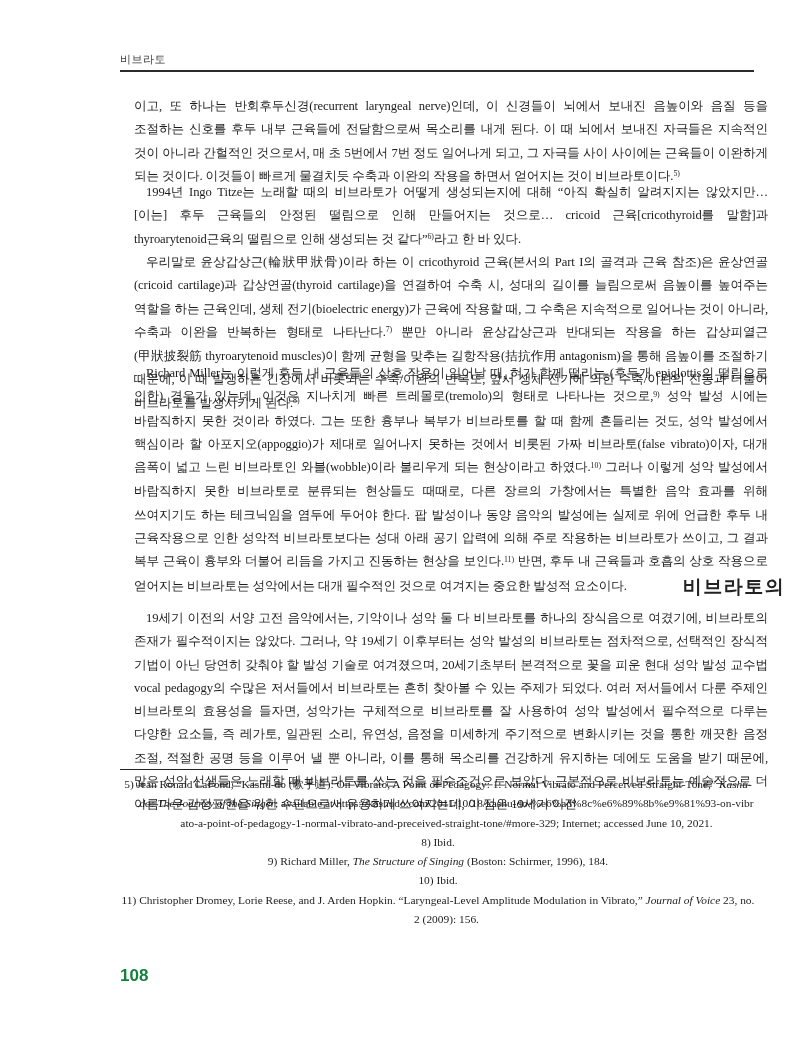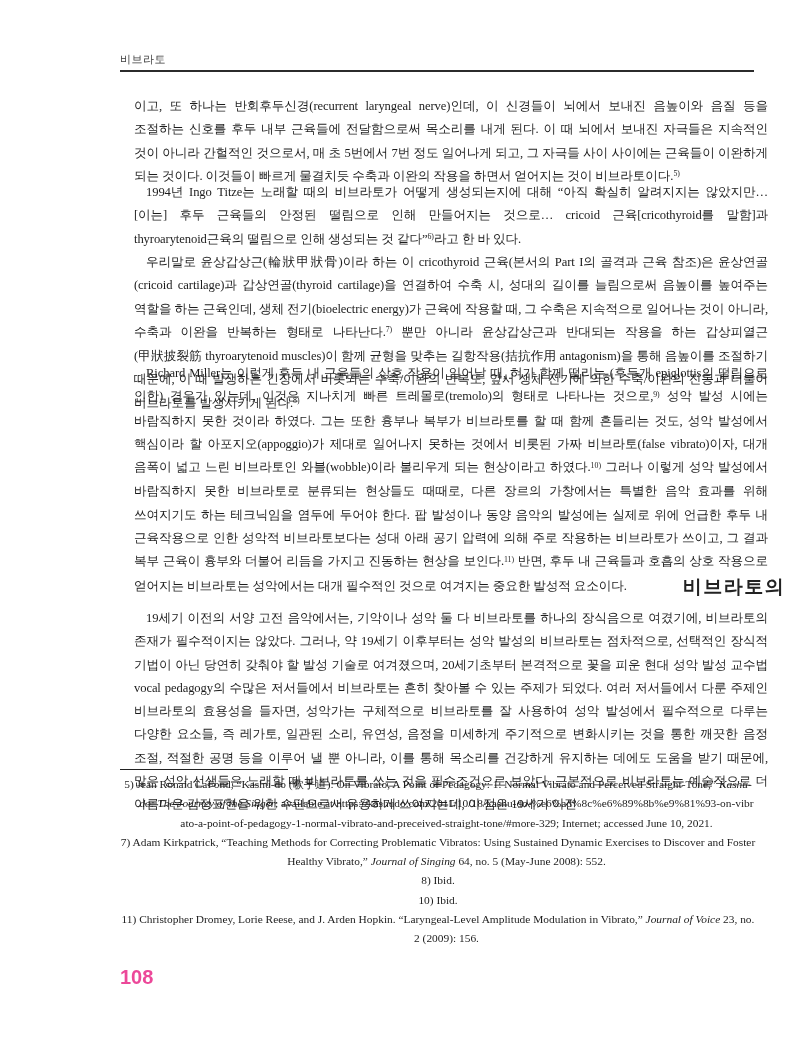--- a/index.html
+++ b/index.html
@@ -82,23 +82,23 @@
   .footnote {
     padding-left: 17px;
     text-indent: -17px;
     text-align: center;
   }
   .page-number {
     position: absolute;
     left: 80px;
     top: 966px;
     font-family: "Liberation Sans", "DejaVu Sans", sans-serif;
-    font-size: 20px;
+    font-size: 17px;
     font-weight: 700;
-    color: #ec4899;
+    color: #15803d;
   }
 </style>
 </head>
 <body>
 
 <div class="page">
 
   <div class="running-header">비브라토</div>
   <div class="header-rule"></div>
 
@@ -111,21 +111,21 @@
   <div class="textblock indent" style="top:362px"><span>Richard Miller는 이렇게 후두 내 근육들의 상호 작용이 일어날 때, 혀가 함께 떨리는 (후두개 epiglottis의 떨림으로 인한) 경우가 있는데, 이것은 지나치게 빠른 트레몰로(tremolo)의 형태로 나타나는 것으로,</span><span class="seg-sup">9)</span><span> 성악 발성 시에는 바람직하지 못한 것이라 하였다. 그는 또한 흉부나 복부가 비브라토를 할 때 함께 흔들리는 것도, 성악 발성에서 핵심이라 할 아포지오(appoggio)가 제대로 일어나지 못하는 것에서 비롯된 가짜 비브라토(false vibrato)이자, 대개 음폭이 넓고 느린 비브라토인 와블(wobble)이라 불리우게 되는 현상이라고 하였다.</span><span class="seg-sup">10)</span><span> 그러나 이렇게 성악 발성에서 바람직하지 못한 비브라토로 분류되는 현상들도 때때로, 다른 장르의 가창에서는 특별한 음악 효과를 위해 쓰여지기도 하는 테크닉임을 염두에 두어야 한다. 팝 발성이나 동양 음악의 발성에는 실제로 위에 언급한 후두 내 근육작용으로 인한 성악적 비브라토보다는 성대 아래 공기 압력에 의해 주로 작용하는 비브라토가 쓰이고, 그 결과 복부 근육이 흉부와 더불어 리듬을 가지고 진동하는 현상을 보인다.</span><span class="seg-sup">11)</span><span> 반면, 후두 내 근육들과 호흡의 상호 작용으로 얻어지는 비브라토는 성악에서는 대개 필수적인 것으로 여겨지는 중요한 발성적 요소이다.</span></div>
 
   <div class="section-heading">비브라토의 요소</div>
 
   <div class="textblock indent" style="top:607px"><span>19세기 이전의 서양 고전 음악에서는, 기악이나 성악 둘 다 비브라토를 하나의 장식음으로 여겼기에, 비브라토의 존재가 필수적이지는 않았다. 그러나, 약 19세기 이후부터는 성악 발성의 비브라토는 점차적으로, 선택적인 장식적 기법이 아닌 당연히 갖춰야 할 발성 기술로 여겨졌으며, 20세기초부터 본격적으로 꽃을 피운 현대 성악 발성 교수법 vocal pedagogy의 수많은 저서들에서 비브라토는 흔히 찾아볼 수 있는 주제가 되었다. 여러 저서들에서 다룬 주제인 비브라토의 효용성을 들자면, 성악가는 구체적으로 비브라토를 잘 사용하여 성악 발성에서 필수적으로 다루는 다양한 요소들, 즉 레가토, 일관된 소리, 유연성, 음정을 미세하게 주기적으로 변화시키는 것을 통한 깨끗한 음정 조절, 적절한 공명 등을 이루어 낼 뿐 아니라, 이를 통해 목소리를 건강하게 유지하는 데에도 도움을 받기 때문에, 많은 성악 선생들은 노래할 때 비브라토를 쓰는 것을 필수조건으로 보았다. 근본적으로 비브라토는 예술적으로 더 아름다운 감정표현을 위한 수단으로서 유용하게 쓰여지는데, 이 점은 19세기 이전</span></div>
 
   <div class="footnote-rule"></div>
 
   <div class="footnotes">
     <div class="footnote"><span>5) Jean Ronald LaFond, “Kashu-do (歌手道): On Vibrato, A Point of Pedagogy: 1. Normal Vibrato and Perceived Straight-Tone,” </span><span class="seg-it">Kashu-do: The Journey of the Singer</span><span>; available at </span><span class="seg-url">https://kashudo.com/2011/10/18/kashu-do-%e6%ad%8c%e6%89%8b%e9%81%93-on-vibrato-a-point-of-pedagogy-1-normal-vibrato-and-preceived-straight-tone/#more-329</span><span>; Internet; accessed June 10, 2021.</span></div>
-    <div class="footnote"><span>7) Adam Kirkpatrick, “Teaching Methods for Correcting Problematic Vibratos: Using Sustained Dynamic Exercises to Discover and Foster Healthy Vibrato,” </span><span class="seg-it">Journal of Singing</span><span> 64, no. 5 (May-June 2008): 552.</span></div>
     <div class="footnote"><span>8) Ibid.</span></div>
+    <div class="footnote"><span>9) Richard Miller, </span><span class="seg-it">The Structure of Singing</span><span> (Boston: Schirmer, 1996), 184.</span></div>
     <div class="footnote"><span>10) Ibid.</span></div>
     <div class="footnote"><span>11) Christopher Dromey, Lorie Reese, and J. Arden Hopkin. “Laryngeal-Level Amplitude Modulation in Vibrato,” </span><span class="seg-it">Journal of Voice</span><span> 23, no. 2 (2009): 156.</span></div>
   </div>
 
   <div class="page-number">108</div>
 
 </div>
 
 </body></html>

